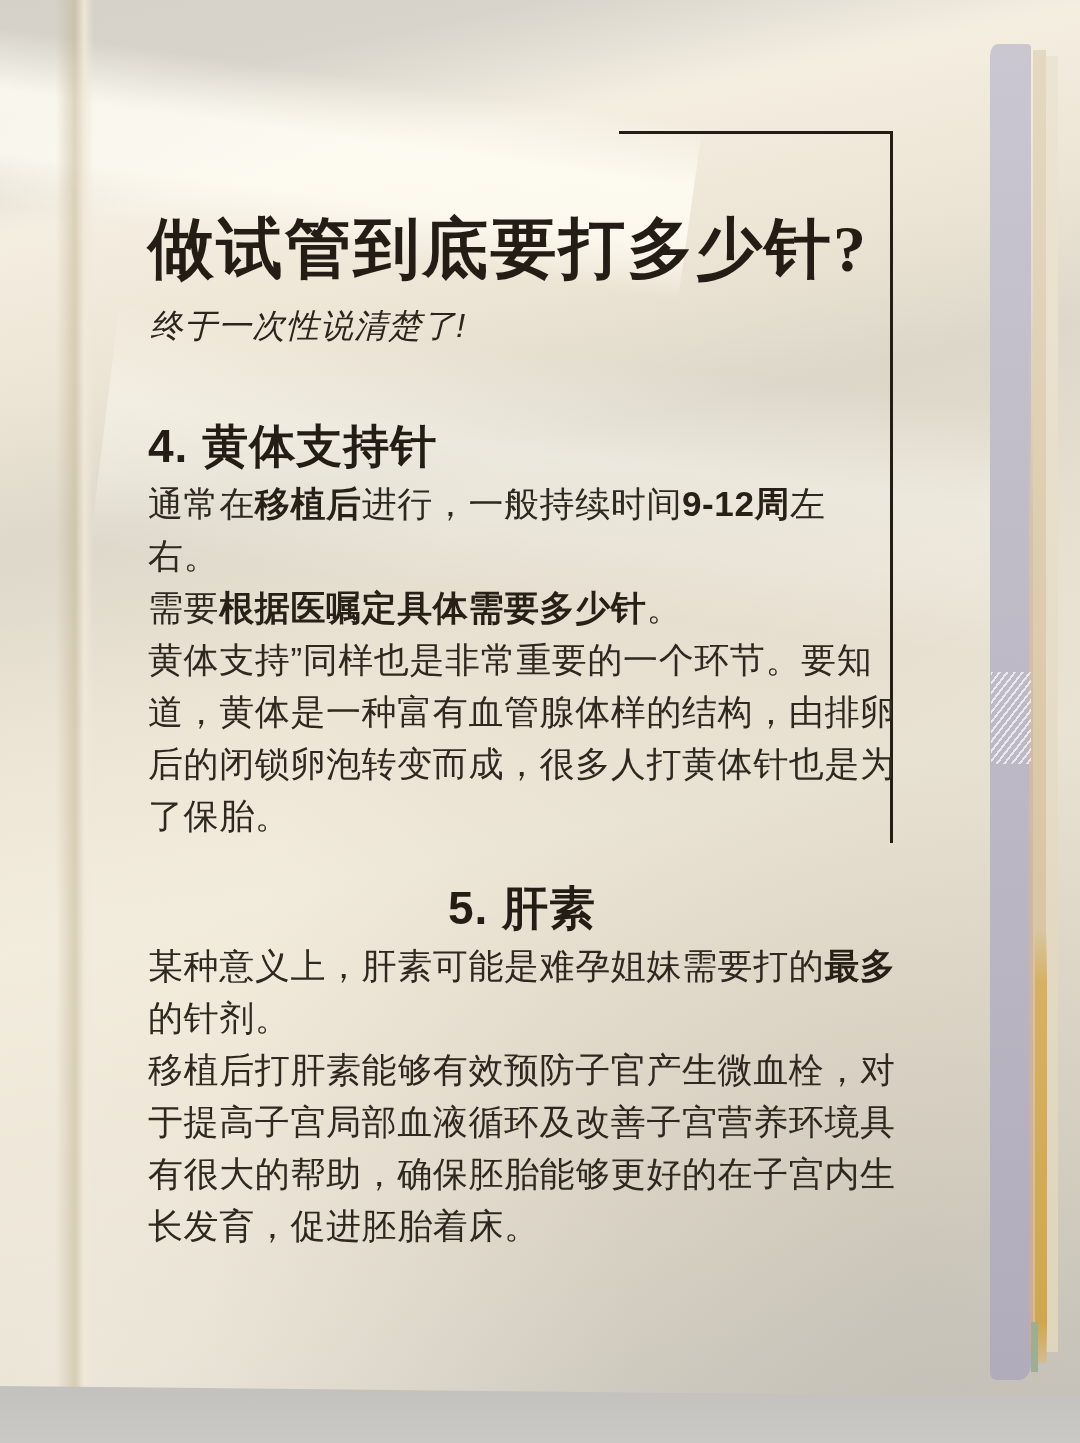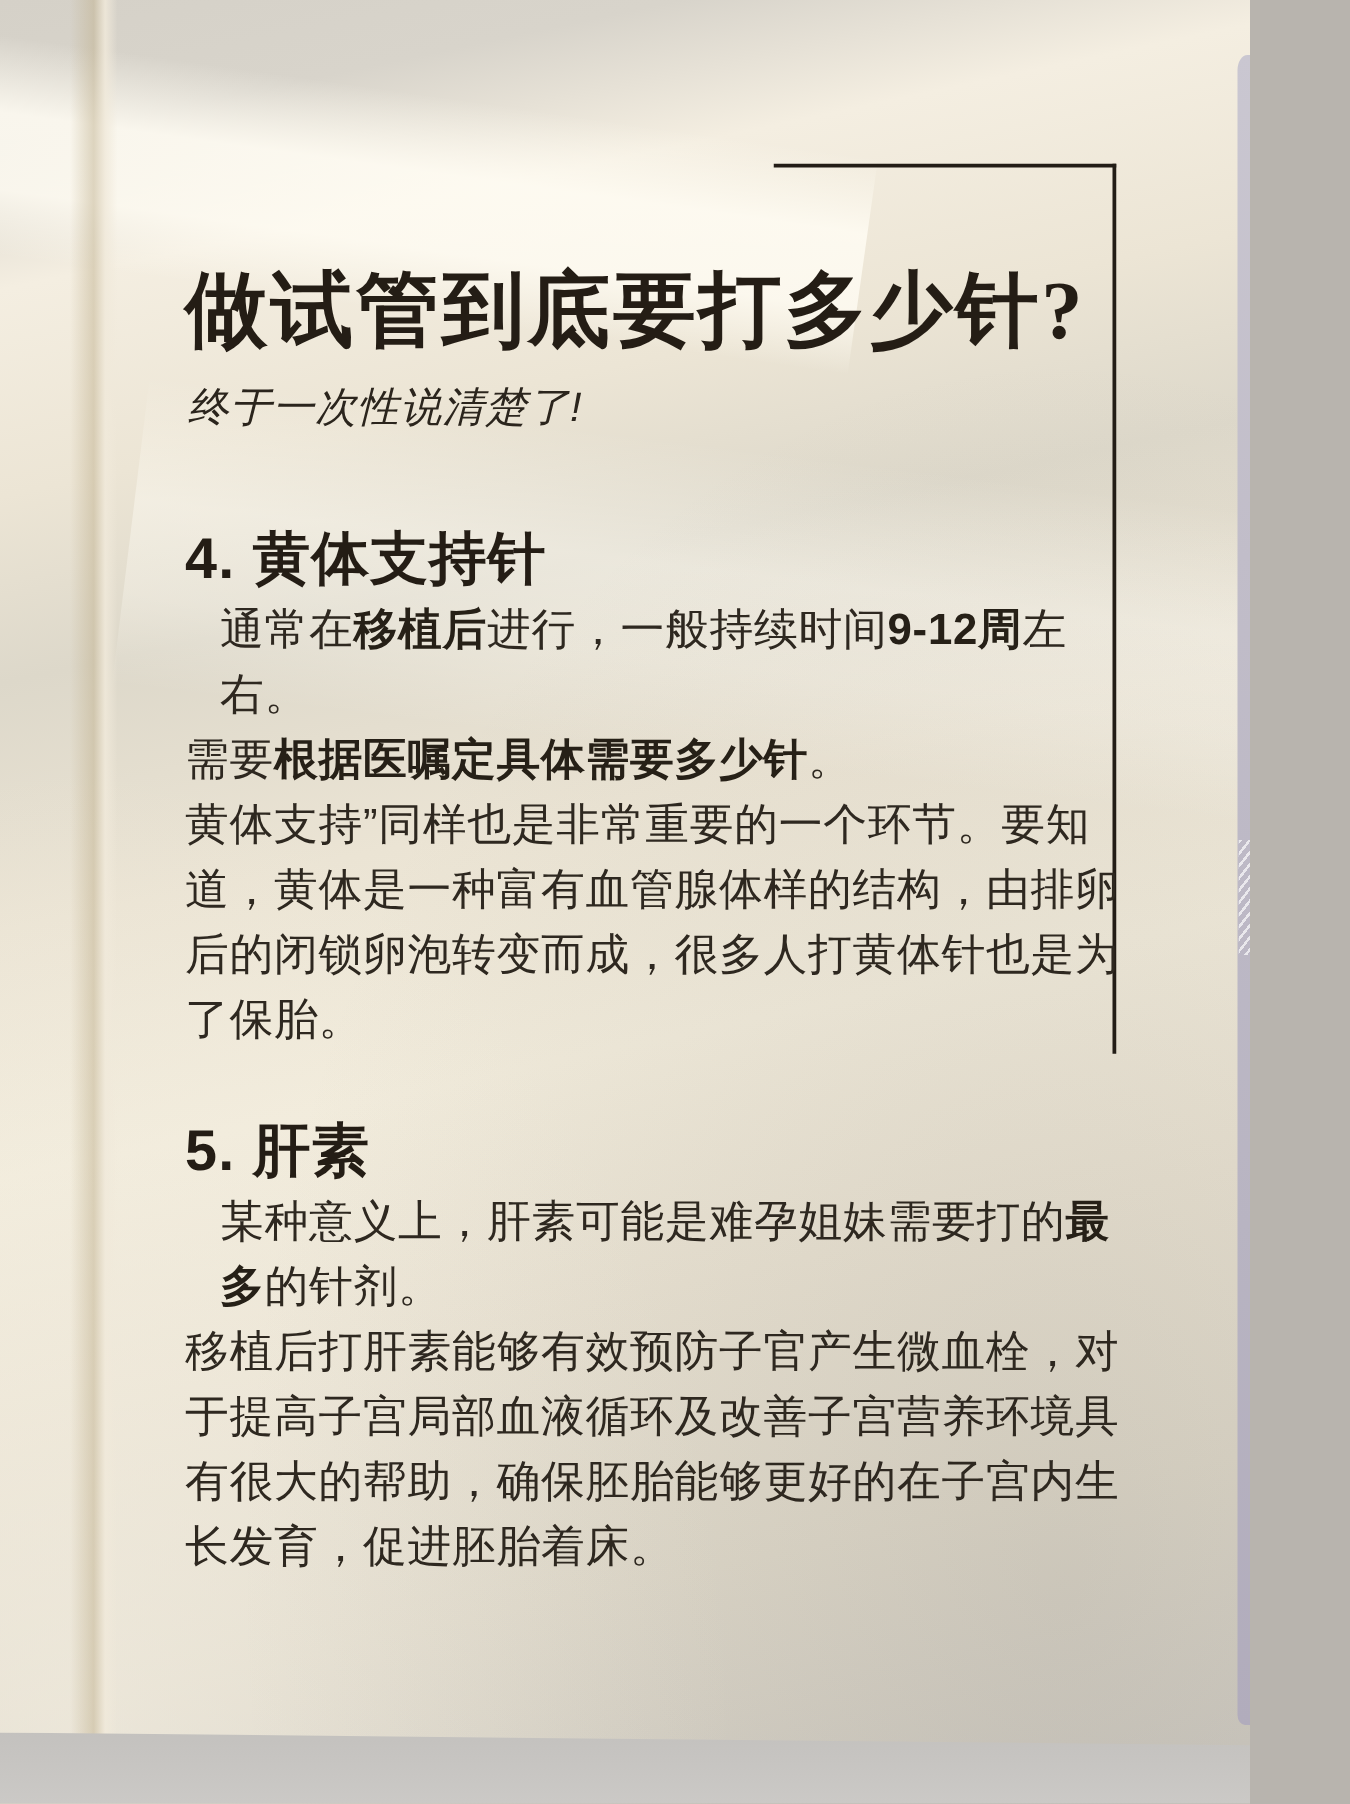--- a/index.html
+++ b/index.html
@@ -1,17 +1,17 @@
 <!DOCTYPE html>
 <html style="--ink: #29221a; --rule: #231d16; --page-cream: #eee7d7; --page-shadow: #d5d1c8; --edge-lavender: #c0bcc9; --edge-tan: #d8c6a5; --edge-yellow: #d6b161; --edge-teal: #9fae93; --table-gray: #cbc9c6;"><head>
 <meta charset="utf-8">
 <style>
   html,body{margin:0;padding:0;background:#b8b4ae;}
   .stage{
-    position:relative;width:1000px;height:1443px;overflow:hidden;
+    position:relative;width:1080px;height:1443px;overflow:hidden;
     font-family:"Liberation Sans",sans-serif;color:var(--ink,#29221a);
     background:linear-gradient(168deg,
       #d5d1c8 0%, #d8d4cb 7%, #f4eee1 14%, #ece5d5 24%, #ddd8ca 33%,
       #ebe4d4 45%, #f1ebdb 57%, #eae3d3 69%, #e0dacb 83%, #d1cdc4 97%);
   }
   .lightwash{
     position:absolute;inset:0;pointer-events:none;
     background:
       radial-gradient(ellipse at 85% 88%, rgba(118,113,106,0.16), transparent 55%),
       radial-gradient(ellipse at 6% 96%, rgba(246,241,229,0.55), transparent 40%);
@@ -58,22 +58,22 @@
   .title{
     margin:0;font-family:"Liberation Serif",serif;font-weight:700;
     font-size:66px;line-height:74px;letter-spacing:2.5px;color:#241d15;
   }
   .subtitle{margin:20px 0 0 2px;font-size:33px;line-height:40px;letter-spacing:1px;color:#2b251d;font-style:italic;}
   #sections{margin-top:76px;}
   .sec-heading{
     margin:0;font-size:46px;line-height:48px;font-weight:700;
     letter-spacing:1px;color:#241d15;
   }
-  .sec-heading + .body-para{margin-top:8px;margin-left:28px;}
-  .sec-heading:not(:first-child){margin-top:54px;}
+  .sec-heading + .body-para{margin-top:8px;}
+  .sec-heading:not(:first-child){margin-top:42px;text-align:center;}
   .body-para{margin:0;font-size:35px;line-height:52px;letter-spacing:0.6px;color:#2e2820;}
   .body-para .b{font-weight:700;color:#262017;}
   .folio{
     position:absolute;left:148px;top:1282px;width:748px;text-align:center;
     font-family:"DejaVu Sans Mono",monospace;font-size:25px;letter-spacing:4px;color:#433c31;
   }
 </style>
 </head>
 <body>
 

